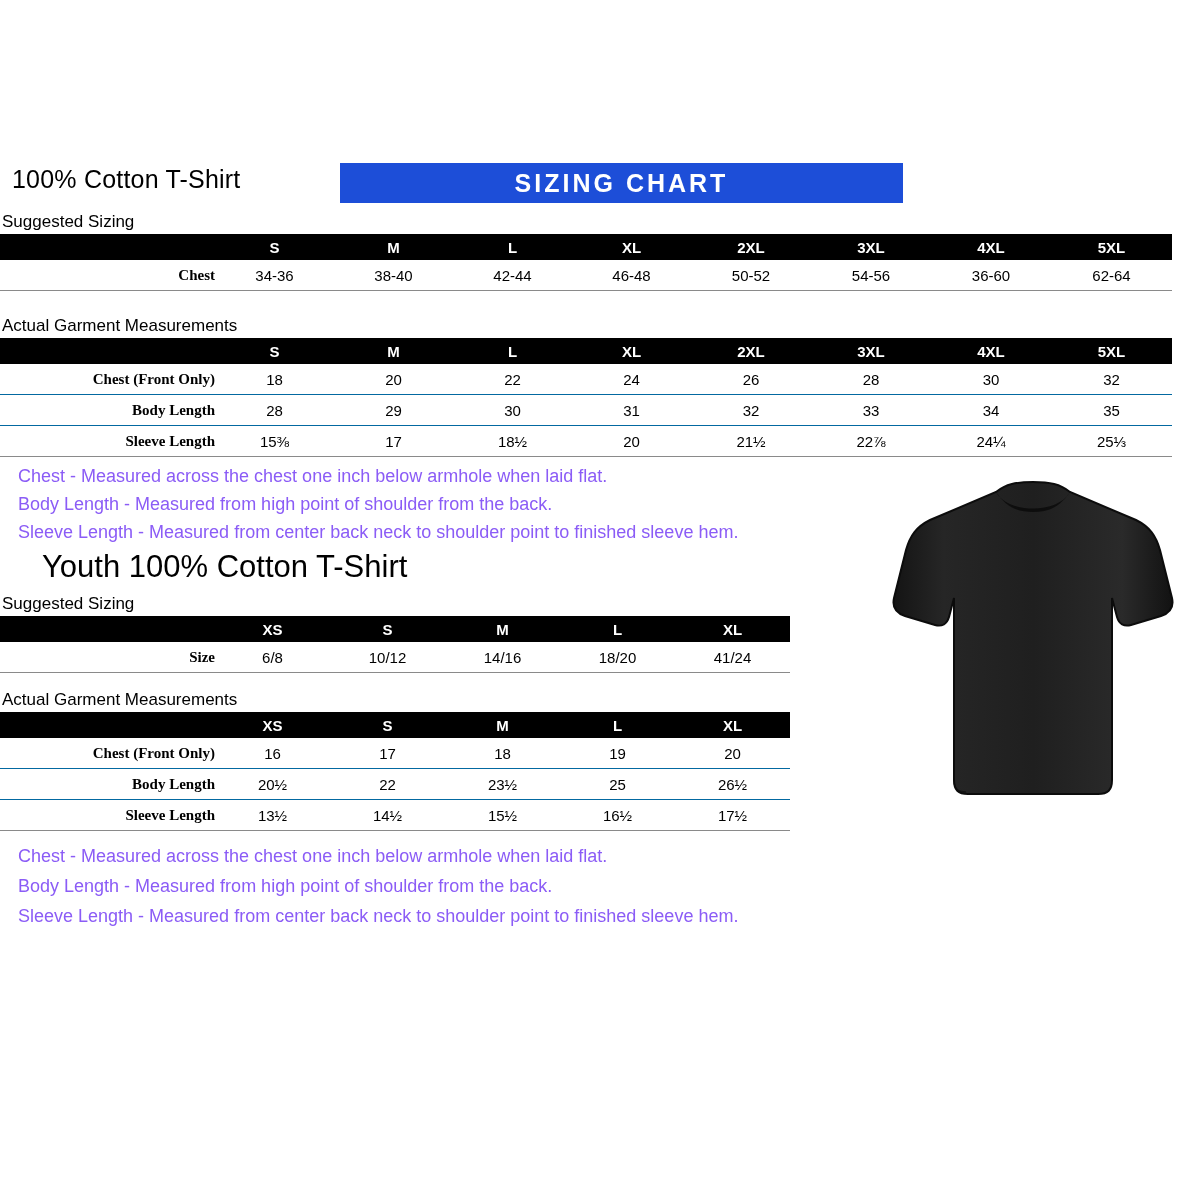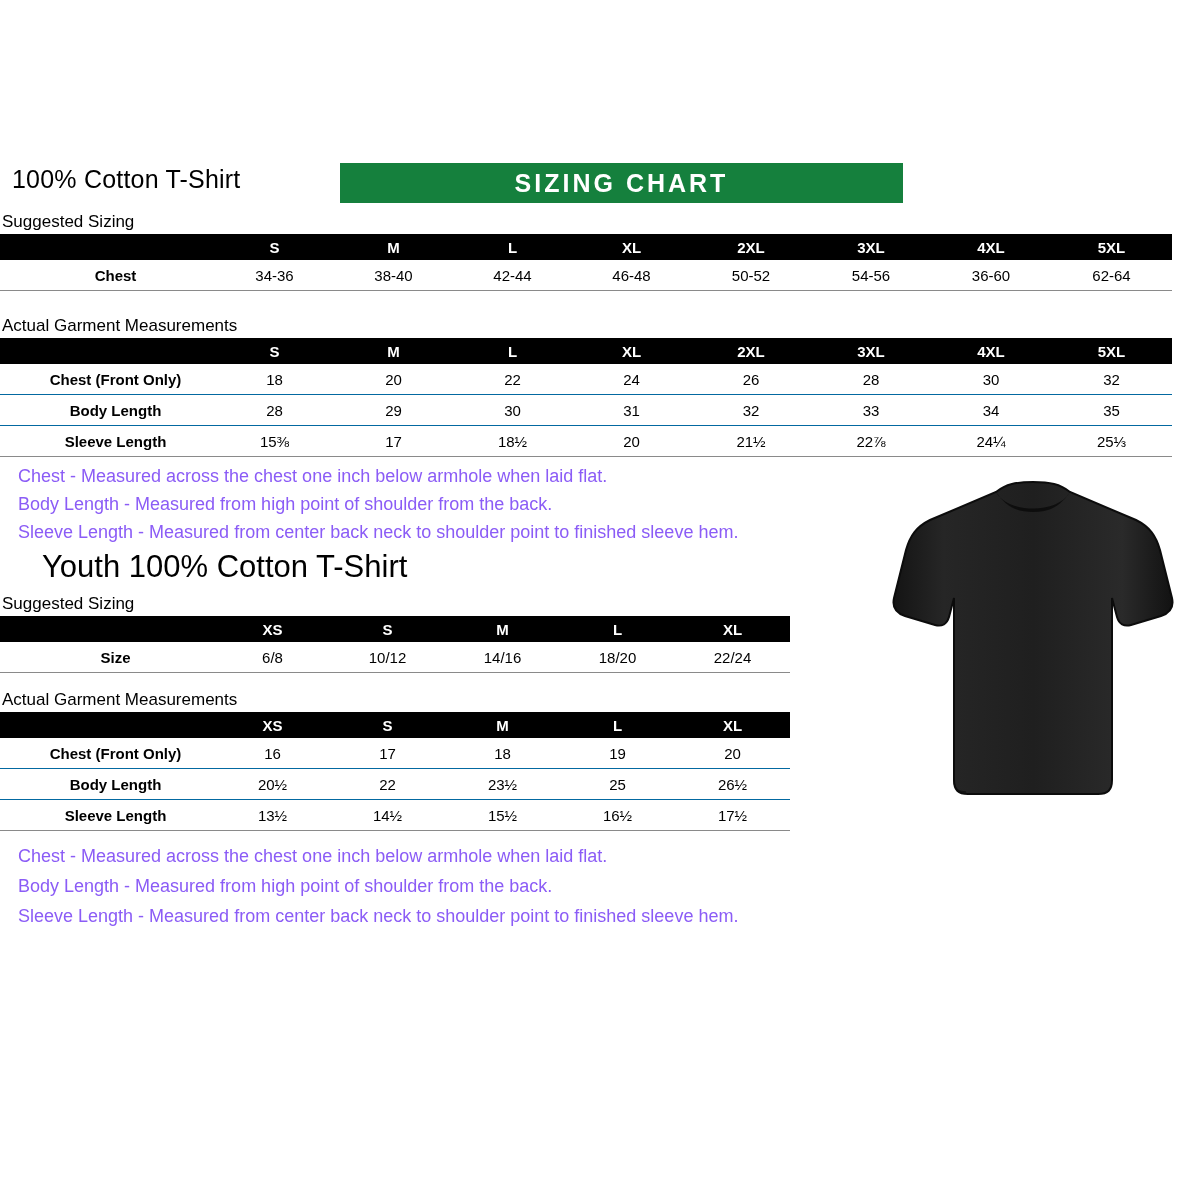--- a/index.html
+++ b/index.html
@@ -33,21 +33,21 @@
     font-weight: 400;
     letter-spacing: 0.2px;
     white-space: nowrap;
   }
   .sizing-chart-banner {
     position: absolute;
     left: 340px;
     top: 163px;
     width: 563px;
     height: 40px;
-    background: #15803d;
+    background: #1d4ed8;
     color: #ffffff;
     display: flex;
     align-items: center;
     justify-content: center;
   }
   .sizing-chart-banner span {
     font-size: 25px;
     font-weight: bold;
     letter-spacing: 3px;
   }
@@ -83,23 +83,24 @@
     font-size: 15px;
   }
   table.sz tbody td {
     height: 30px;
     border-bottom: 1px solid #0369a1;
   }
   table.sz tbody tr:last-child td {
     border-bottom: 1px solid #8a8a8a;
   }
   table.sz td.rowlabel, table.sz th.rowlabel {
-    text-align: center;
+    text-align: right;
     padding-left: 16px;
     font-weight: bold;
+    font-family: Liberation Serif, serif;
   }
   table.sz thead th.rowlabel {
     background: #000;
   }
   table.sz tbody td.rowlabel.plain {
     font-weight: bold;
   }
 
   
   .t-adult-suggested { left: 0px; top: 234px; width: 1172px; }
@@ -279,21 +280,21 @@
         <th>XL</th>
       </tr>
     </thead>
     <tbody>
       <tr>
         <td class="rowlabel plain">Size</td>
         <td>6/8</td>
         <td>10/12</td>
         <td>14/16</td>
         <td>18/20</td>
-        <td>22/24</td>
+        <td>41/24</td>
       </tr>
     </tbody>
   </table>
 
   <div class="sub-label" style="left:2px; top:690px;">Actual Garment Measurements</div>
 
   <table class="sz t-youth-actual">
     <colgroup>
       <col style="width:215px">
       <col style="width:115px">

